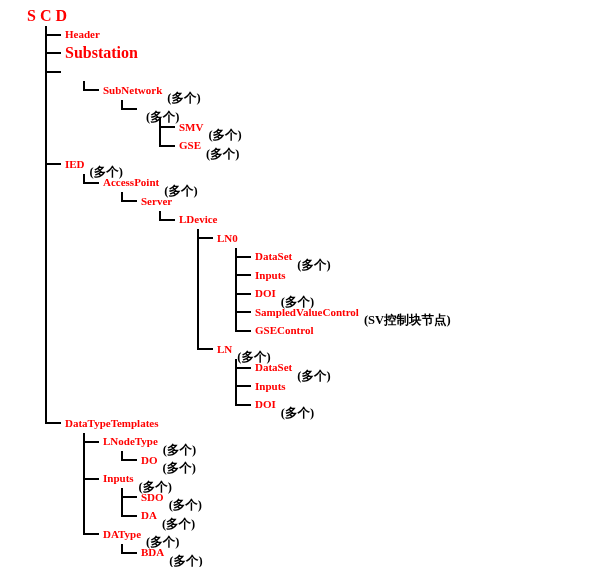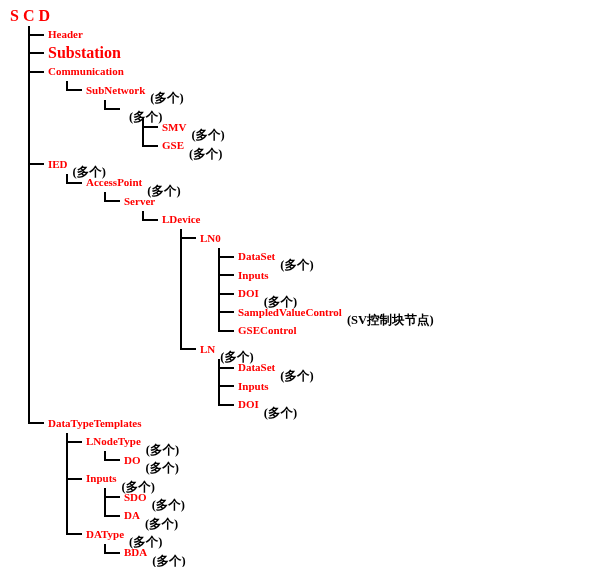--- a/index.html
+++ b/index.html
@@ -3,21 +3,21 @@
 <meta charset="utf-8">
 <style>
   * { margin: 0; padding: 0; box-sizing: border-box; }
   html, body {
     width: 611px; height: 567px;
     background: #ffffff;
     font-family: "Liberation Serif", "DejaVu Serif", serif;
     overflow: hidden;
   }
   #tree {
-    padding: 7px 0 0 10px;
+    padding: 7px 0 0 27px;
   }
   .row {
     display: flex;
     align-items: center;
     height: 18.5px;
     white-space: nowrap;
   }
   .cell {
     position: relative;
     width: 38px;
@@ -81,21 +81,20 @@
     <div class="row">
       <span class="cell t"></span>
       <span class="label">Header</span>
     </div>
     <div class="row large">
       <span class="cell t"></span>
       <span class="label">Substation</span>
     </div>
     <div class="row">
       <span class="cell t"></span>
-      <span class="label">Communication</span>
     </div>
     <div class="row">
       <span class="cell v"></span>
       <span class="cell l"></span>
       <span class="label">SubNetwork</span>
       <span class="note">(多个)</span>
     </div>
     <div class="row">
       <span class="cell v"></span>
       <span class="cell"></span>

